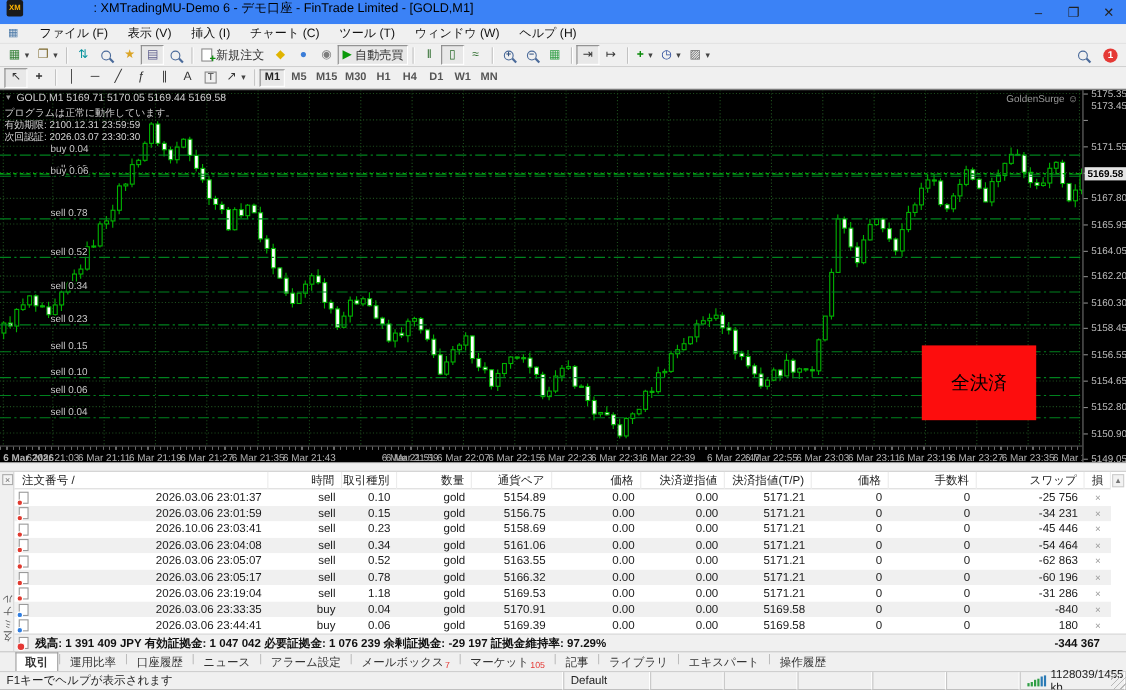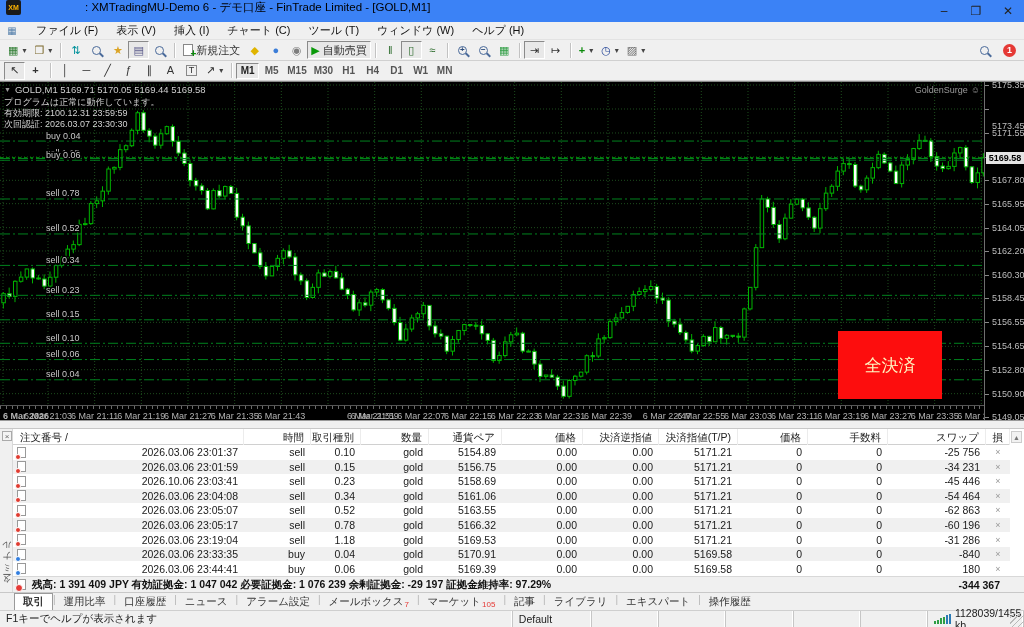--- a/index.html
+++ b/index.html
@@ -47,22 +47,22 @@
   display:flex;align-items:center;justify-content:center;z-index:3}
 .time-axis{position:absolute;left:0;top:323px;width:984px;height:16px;border-top:1px solid #555;background:#000}
 .time-axis::before{content:"";position:absolute;left:0;top:0;width:100%;height:3px;
   background:repeating-linear-gradient(90deg,#6a6a6a 0 1px,transparent 1px 5.83px)}
 .xtick{position:absolute;top:5px;font-size:9px;color:#b4b4b4;transform:translateX(-50%);white-space:nowrap}
 .xtick.first{transform:none;font-weight:bold}
 .chart-title{position:absolute;left:4px;top:2px;font-size:9.5px;color:#cfcfcf;display:flex;gap:4px;align-items:center;z-index:2}
 .chart-title .exp{font-size:7px;color:#9a9a9a}
 .ea-lines{position:absolute;left:4px;top:15px;font-size:9px;line-height:11px;color:#d2d2d2;z-index:2}
 .ea-name{position:absolute;right:44px;top:3px;font-size:9px;color:#9a9a9a;display:flex;align-items:center;gap:3px;z-index:2}
-.close-all{position:absolute;left:838px;top:249px;width:104px;height:68px;background:#fd0d0d;border:none;
-  color:#fef9c3;font-size:17px;font-family:inherit;z-index:4;cursor:pointer}
+.close-all{position:absolute;left:838px;top:232px;width:104px;height:68px;background:#fd0d0d;border:none;
+  color:#000000;font-size:17px;font-family:inherit;z-index:4;cursor:pointer}
 
 .splitter{position:absolute;left:0;top:420px;width:1024px;height:9px;background:#f0f0f0;border-top:1px solid #9a9a9a;border-bottom:1px solid #c8c8c8}
 
 .terminal{position:absolute;left:0;top:429px;width:1024px;height:163px;background:#fff}
 .side-strip{position:absolute;left:0;top:0;width:13px;height:163px;background:#f0f0f0;border-right:1px solid #d8d8d8}
 .vtext{position:absolute;left:1px;bottom:2px;writing-mode:vertical-rl;transform:rotate(180deg);font-size:9px;color:#555;letter-spacing:1px}
 .t-close{position:absolute;left:2px;top:2px;width:10px;height:10px;border:1px solid #aaa;background:#f4f4f4;
   font-size:8px;color:#666;display:flex;align-items:center;justify-content:center;z-index:2}
 .thead{position:absolute;left:13px;top:0;width:997px;height:16px;display:grid;align-items:center;background:#fff;border-bottom:1px solid #d0d0d0}
 .hcell{font-size:10.5px;color:#222;text-align:right;padding-right:6px;border-right:1px solid #ececec;height:16px;line-height:16px;overflow:hidden}
@@ -699,21 +699,21 @@
         <span class="xtick" style="left: 794.656px;">6 Mar 23:11</span>
         <span class="xtick" style="left: 841.322px;">6 Mar 23:19</span>
         <span class="xtick" style="left: 887.988px;">6 Mar 23:27</span>
         <span class="xtick" style="left: 934.654px;">6 Mar 23:35</span>
         <span class="xtick" style="left: 981.32px;">6 Mar 23:43</span>
       </div>
     <div class="price-axis" id="priceaxis">
       <div class="cur-price" id="curprice" style="top: 69.8405px;">5169.58</div>
     <div class="ptick-label" style="top: -2px;">5175.35</div>
         <i class="ptick" style="top: 3px;"></i>
-        <div class="ptick-label" style="top: 39px;">5173.45</div>
+        <div class="ptick-label" style="top: 9px;">5173.45</div>
         <i class="ptick" style="top: 26.9856px;"></i>
         <div class="ptick-label" style="top: 45.9712px;">5171.55</div>
         <i class="ptick" style="top: 50.9712px;"></i>
         <div class="ptick-label" style="top: 69.9568px;">5169.65</div>
         <i class="ptick" style="top: 74.9568px;"></i>
         <div class="ptick-label" style="top: 93.3112px;">5167.80</div>
         <i class="ptick" style="top: 98.3112px;"></i>
         <div class="ptick-label" style="top: 116.666px;">5165.95</div>
         <i class="ptick" style="top: 121.666px;"></i>
         <div class="ptick-label" style="top: 140.651px;">5164.05</div>

